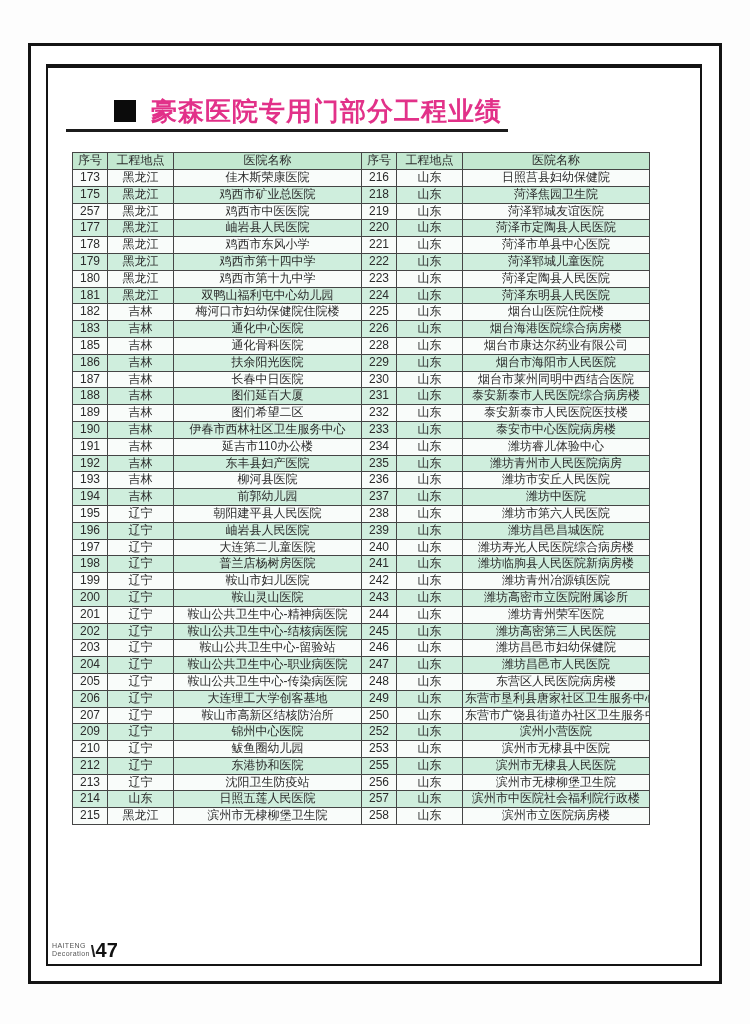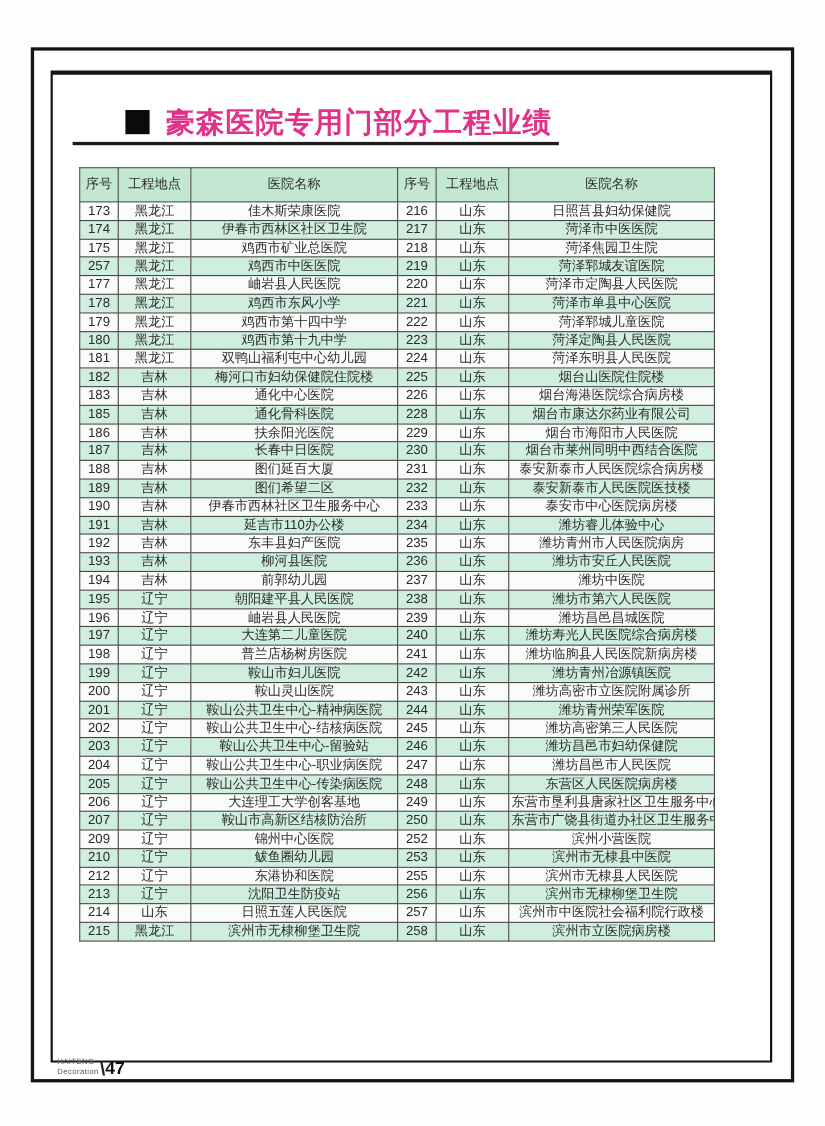--- a/index.html
+++ b/index.html
@@ -43,38 +43,37 @@
     border-collapse:collapse;table-layout:fixed;
     font-size:12px;color:#2b2b2b;
   }
   table.projects th,table.projects td{
     border:1px solid var(--border-color);
     text-align:center;vertical-align:middle;
     padding:1px 2px;line-height:1.15;
     height:15.8px;overflow:hidden;white-space:nowrap;
     font-weight:400;
   }
-  table.projects thead th{background:var(--header-bg);height:31px;}
+  table.projects thead th{background:var(--header-bg);height:17px;}
   table.projects tbody tr:nth-child(odd) td{background:var(--row-bg);}
   table.projects tbody tr:nth-child(even) td{background:var(--row-alt-bg);}
   .footer{
     position:absolute;left:52px;top:941px;
     display:flex;align-items:flex-end;color:#3c3c3c;
   }
   .brand{
     font-size:7px;line-height:1.25;letter-spacing:.4px;color:#555555;
     text-align:left;
   }
   .brand-sep{
     font-size:17px;font-weight:700;color:#222222;margin:0 0 0 1px;line-height:.9;
   }
   .page-number{
-    font-size:16px;font-weight:700;color:#111111;line-height:.9;
+    font-size:20px;font-weight:700;color:#111111;line-height:.9;
     font-family:"Liberation Sans","DejaVu Sans",sans-serif;
-    margin-top:24px;
   }
 </style>
 </head>
 <body>
 
 <div class="outer-frame"></div>
 <div class="inner-frame"></div>
 
 <div class="title-section">
   <div class="title-bullet"></div>
@@ -103,28 +102,20 @@
   <tbody>
       <tr>
         <td>173</td>
         <td>黑龙江</td>
         <td>佳木斯荣康医院</td>
         <td>216</td>
         <td>山东</td>
         <td>日照莒县妇幼保健院</td>
       </tr>
       <tr>
-        <td>174</td>
-        <td>黑龙江</td>
-        <td>伊春市西林区社区卫生院</td>
-        <td>217</td>
-        <td>山东</td>
-        <td>菏泽市中医医院</td>
-      </tr>
-      <tr>
         <td>175</td>
         <td>黑龙江</td>
         <td>鸡西市矿业总医院</td>
         <td>218</td>
         <td>山东</td>
         <td>菏泽焦园卫生院</td>
       </tr>
       <tr>
         <td>257</td>
         <td>黑龙江</td>

